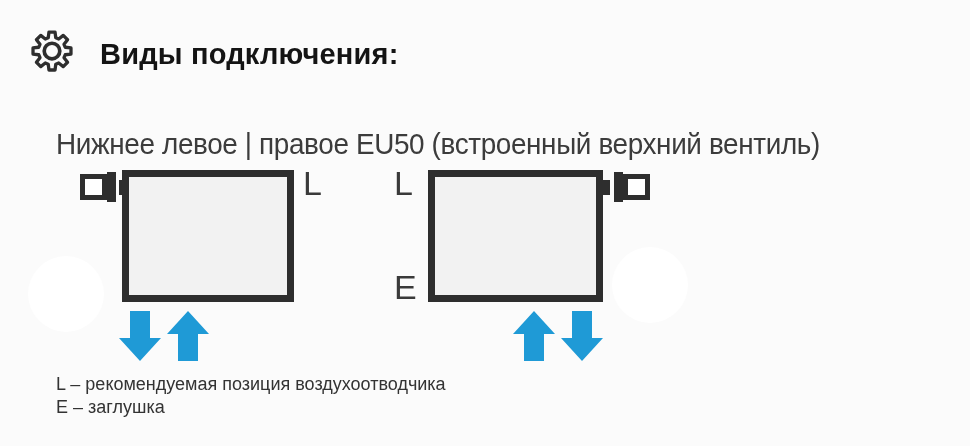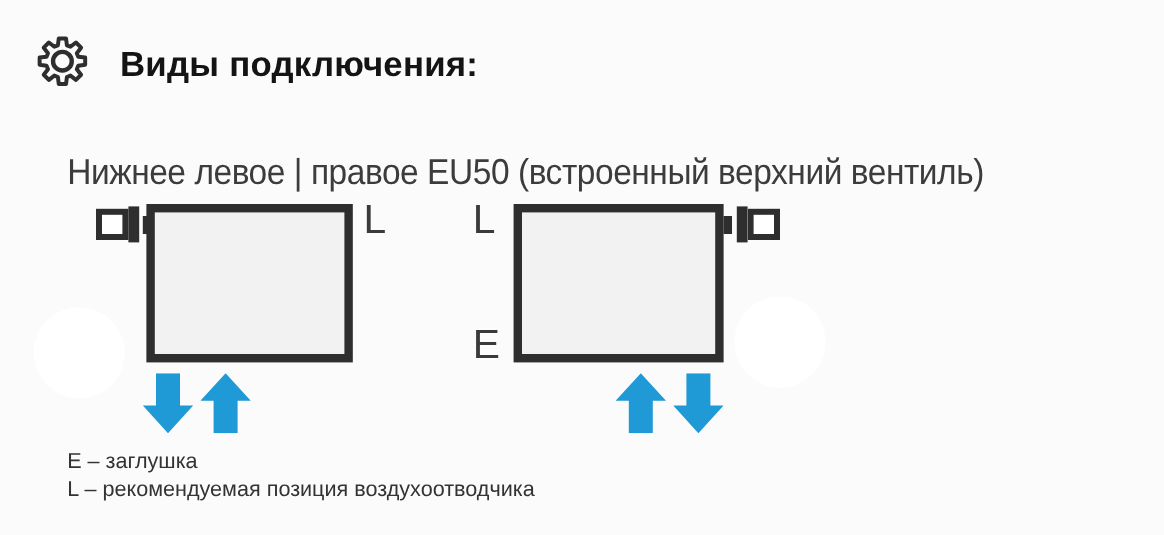--- a/index.html
+++ b/index.html
@@ -118,17 +118,17 @@
         <polygon points="21,0 42,23 31,23 31,50 11,50 11,23 0,23" fill="#1f9ad6"></polygon>
       </svg>
   </div>
   <div class="arrow a-r2">
     <svg viewBox="0 0 42 50">
         <polygon points="21,50 0,27 11,27 11,0 31,0 31,27 42,27" fill="#1f9ad6"></polygon>
       </svg>
   </div>
 
   <div class="legend">
+    <div>L – рекомендуемая позиция воздухоотводчика</div>
     <div>E – заглушка</div>
-    <div>L – рекомендуемая позиция воздухоотводчика</div>
   </div>
 
 </div>
 
 </body></html>

